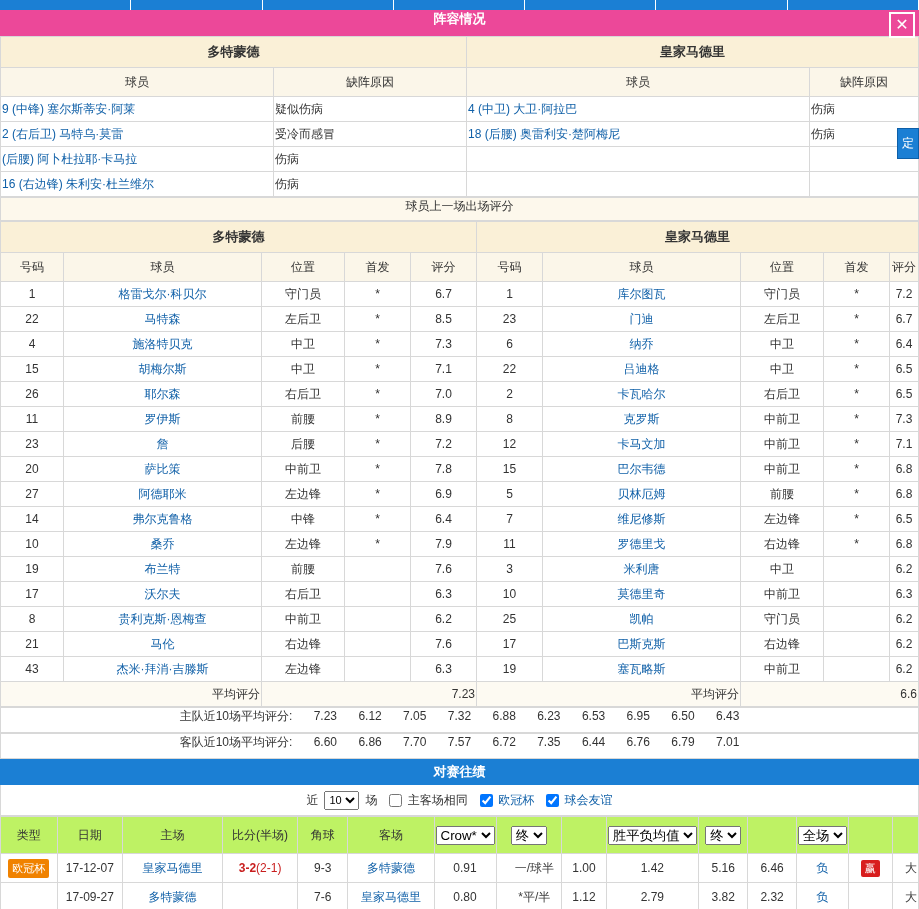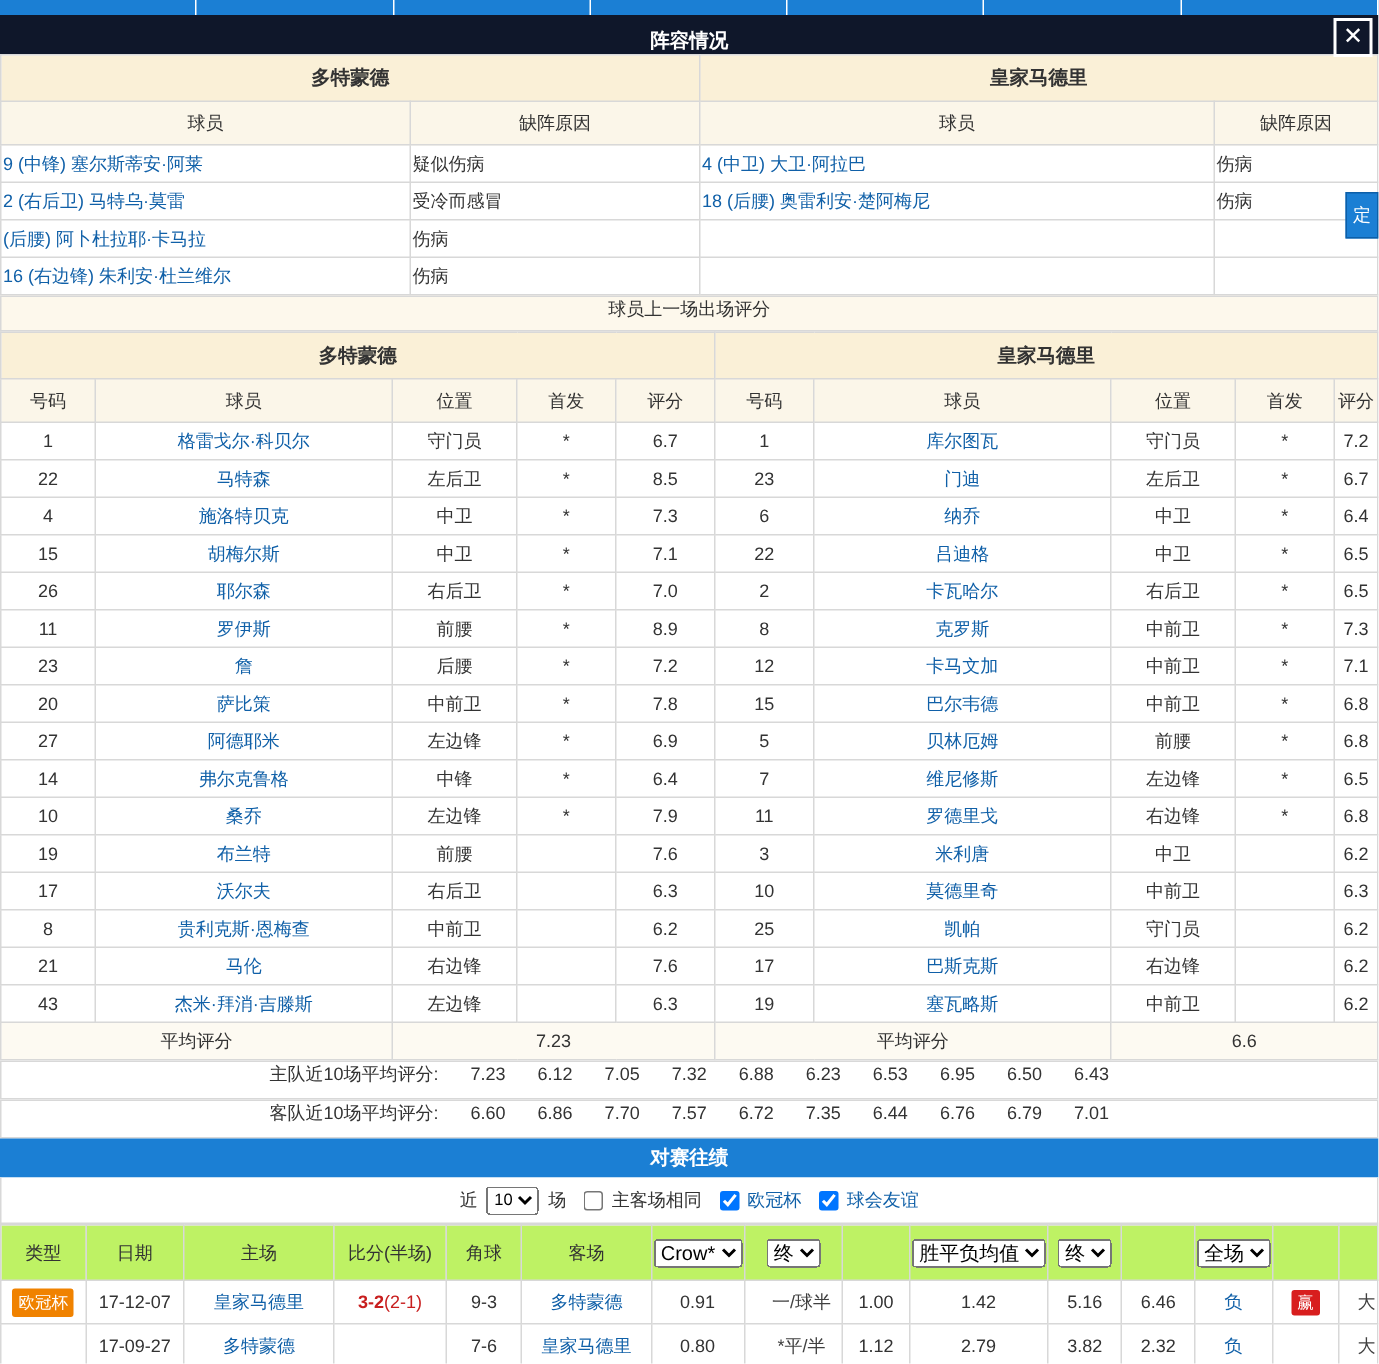--- a/index.html
+++ b/index.html
@@ -10,22 +10,22 @@
     font-size:12px;
     color:#333;
     overflow:hidden;
   }
   .page{position:relative;width:919px;height:909px;}
   
   .topstrip{height:10px;background:#1b7fd4;display:flex;}
   .topstrip .cell{flex:1;border-right:1px solid #fff;}
   
   .titlebar{
-    height:26px;background:#0f172a;color:#fff;font-weight:bold;font-size:13px;
-    display:flex;align-items:flex-end;justify-content:center;position:relative;
+    height:26px;background:#ec4899;color:#fff;font-weight:bold;font-size:13px;
+    display:flex;align-items:flex-start;justify-content:center;position:relative;
   }
   .titlebar .close{
     position:absolute;right:4px;top:2px;width:22px;height:22px;
     border:2px solid #fff;color:#fff;display:flex;align-items:center;justify-content:center;
     font-size:16px;line-height:1;font-weight:bold;cursor:pointer;
   }
   table{border-collapse:collapse;width:100%;}
   td,th{border:1px solid #d8d8d8;font-weight:normal;}
   .sec-head td{
     background:#faf0d7;text-align:center;font-weight:bold;font-size:13px;color:#333;height:28px;
@@ -37,21 +37,21 @@
   .lineup .player{color:#1060a8;}
   .lineup .reason{color:#333;}
   .sub-title{
     background:#fdf8ec;text-align:center;height:22px;color:#333;border:1px solid #d8d8d8;
   }
   .rate-head td{
     background:#fbf6e9;text-align:center;height:26px;font-weight:normal;
   }
   .rate td{height:22px;text-align:center;}
   .rate .name{color:#1060a8;}
-  .avg td{height:22px;text-align:center;background:#fdfaf2;}
+  .avg td{height:22px;text-align:right;background:#fdfaf2;}
   .recent{
     text-align:center;height:24px;border:1px solid #d8d8d8;background:#fff;color:#333;
     font-size:12px;
   }
   .recent span{display:inline-block;margin:0 9px;}
   .bluebar{
     height:26px;background:#1b7fd4;color:#fff;font-weight:bold;font-size:13px;
     display:flex;align-items:center;justify-content:center;
   }
   .filters{

